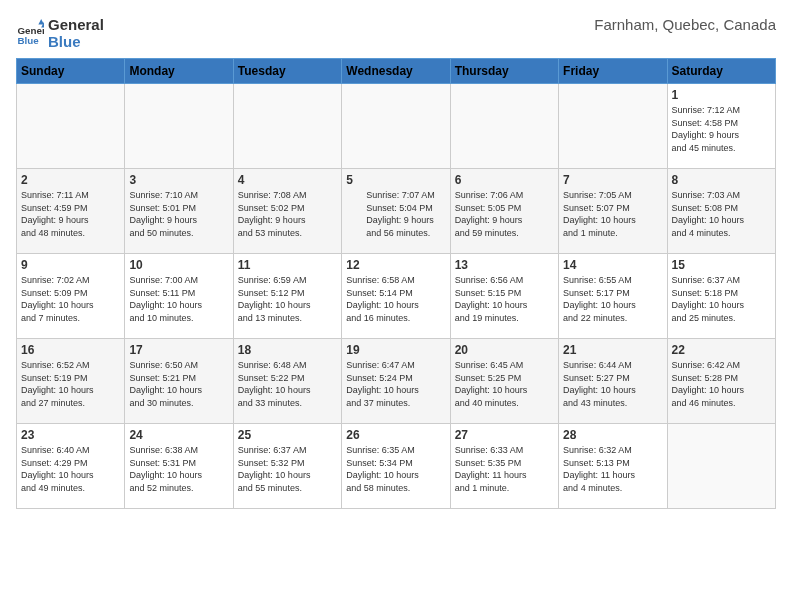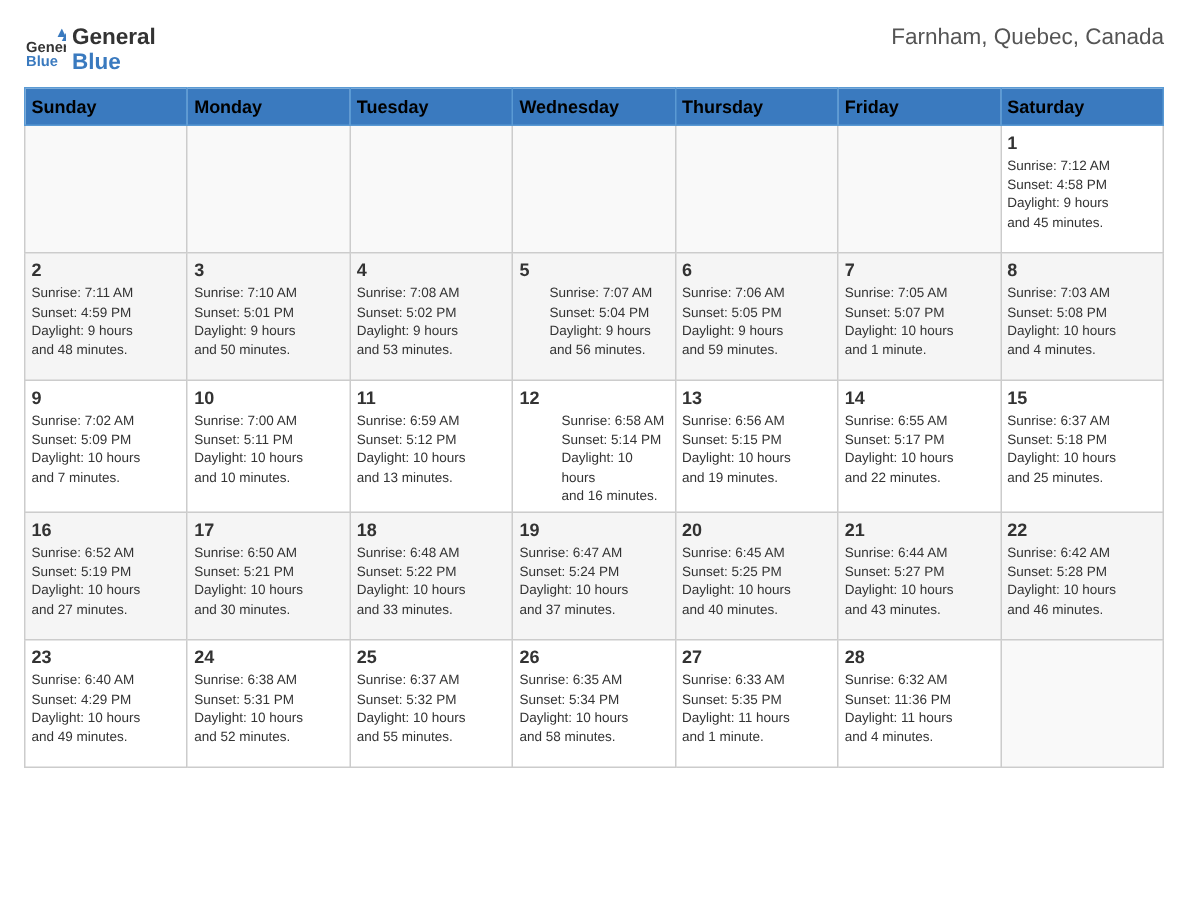--- a/index.html
+++ b/index.html
@@ -195,21 +195,21 @@
         </td>
         <td>
           <span class="day-number">11</span>
           <div class="day-info" style="white-space: pre-line;">Sunrise: 6:59 AM
 Sunset: 5:12 PM
 Daylight: 10 hours
 and 13 minutes.</div>
         </td>
         <td>
           <span class="day-number">12</span>
-          <div class="day-info" style="white-space: pre-line; margin-left: 28px;">Sunrise: 6:58 AM
+          <div class="day-info" style="white-space: pre-line;">Sunrise: 6:58 AM
 Sunset: 5:14 PM
 Daylight: 10 hours
 and 16 minutes.</div>
         </td>
         <td>
           <span class="day-number">13</span>
           <div class="day-info" style="white-space: pre-line;">Sunrise: 6:56 AM
 Sunset: 5:15 PM
 Daylight: 10 hours
 and 19 minutes.</div>
@@ -312,20 +312,20 @@
         <td>
           <span class="day-number">27</span>
           <div class="day-info" style="white-space: pre-line;">Sunrise: 6:33 AM
 Sunset: 5:35 PM
 Daylight: 11 hours
 and 1 minute.</div>
         </td>
         <td>
           <span class="day-number">28</span>
           <div class="day-info" style="white-space: pre-line;">Sunrise: 6:32 AM
-Sunset: 11:36 PM
+Sunset: 5:13 PM
 Daylight: 11 hours
 and 4 minutes.</div>
         </td>
         <td class="empty"></td>
       </tr>
     </tbody>
 </table>
 
 </body></html>

